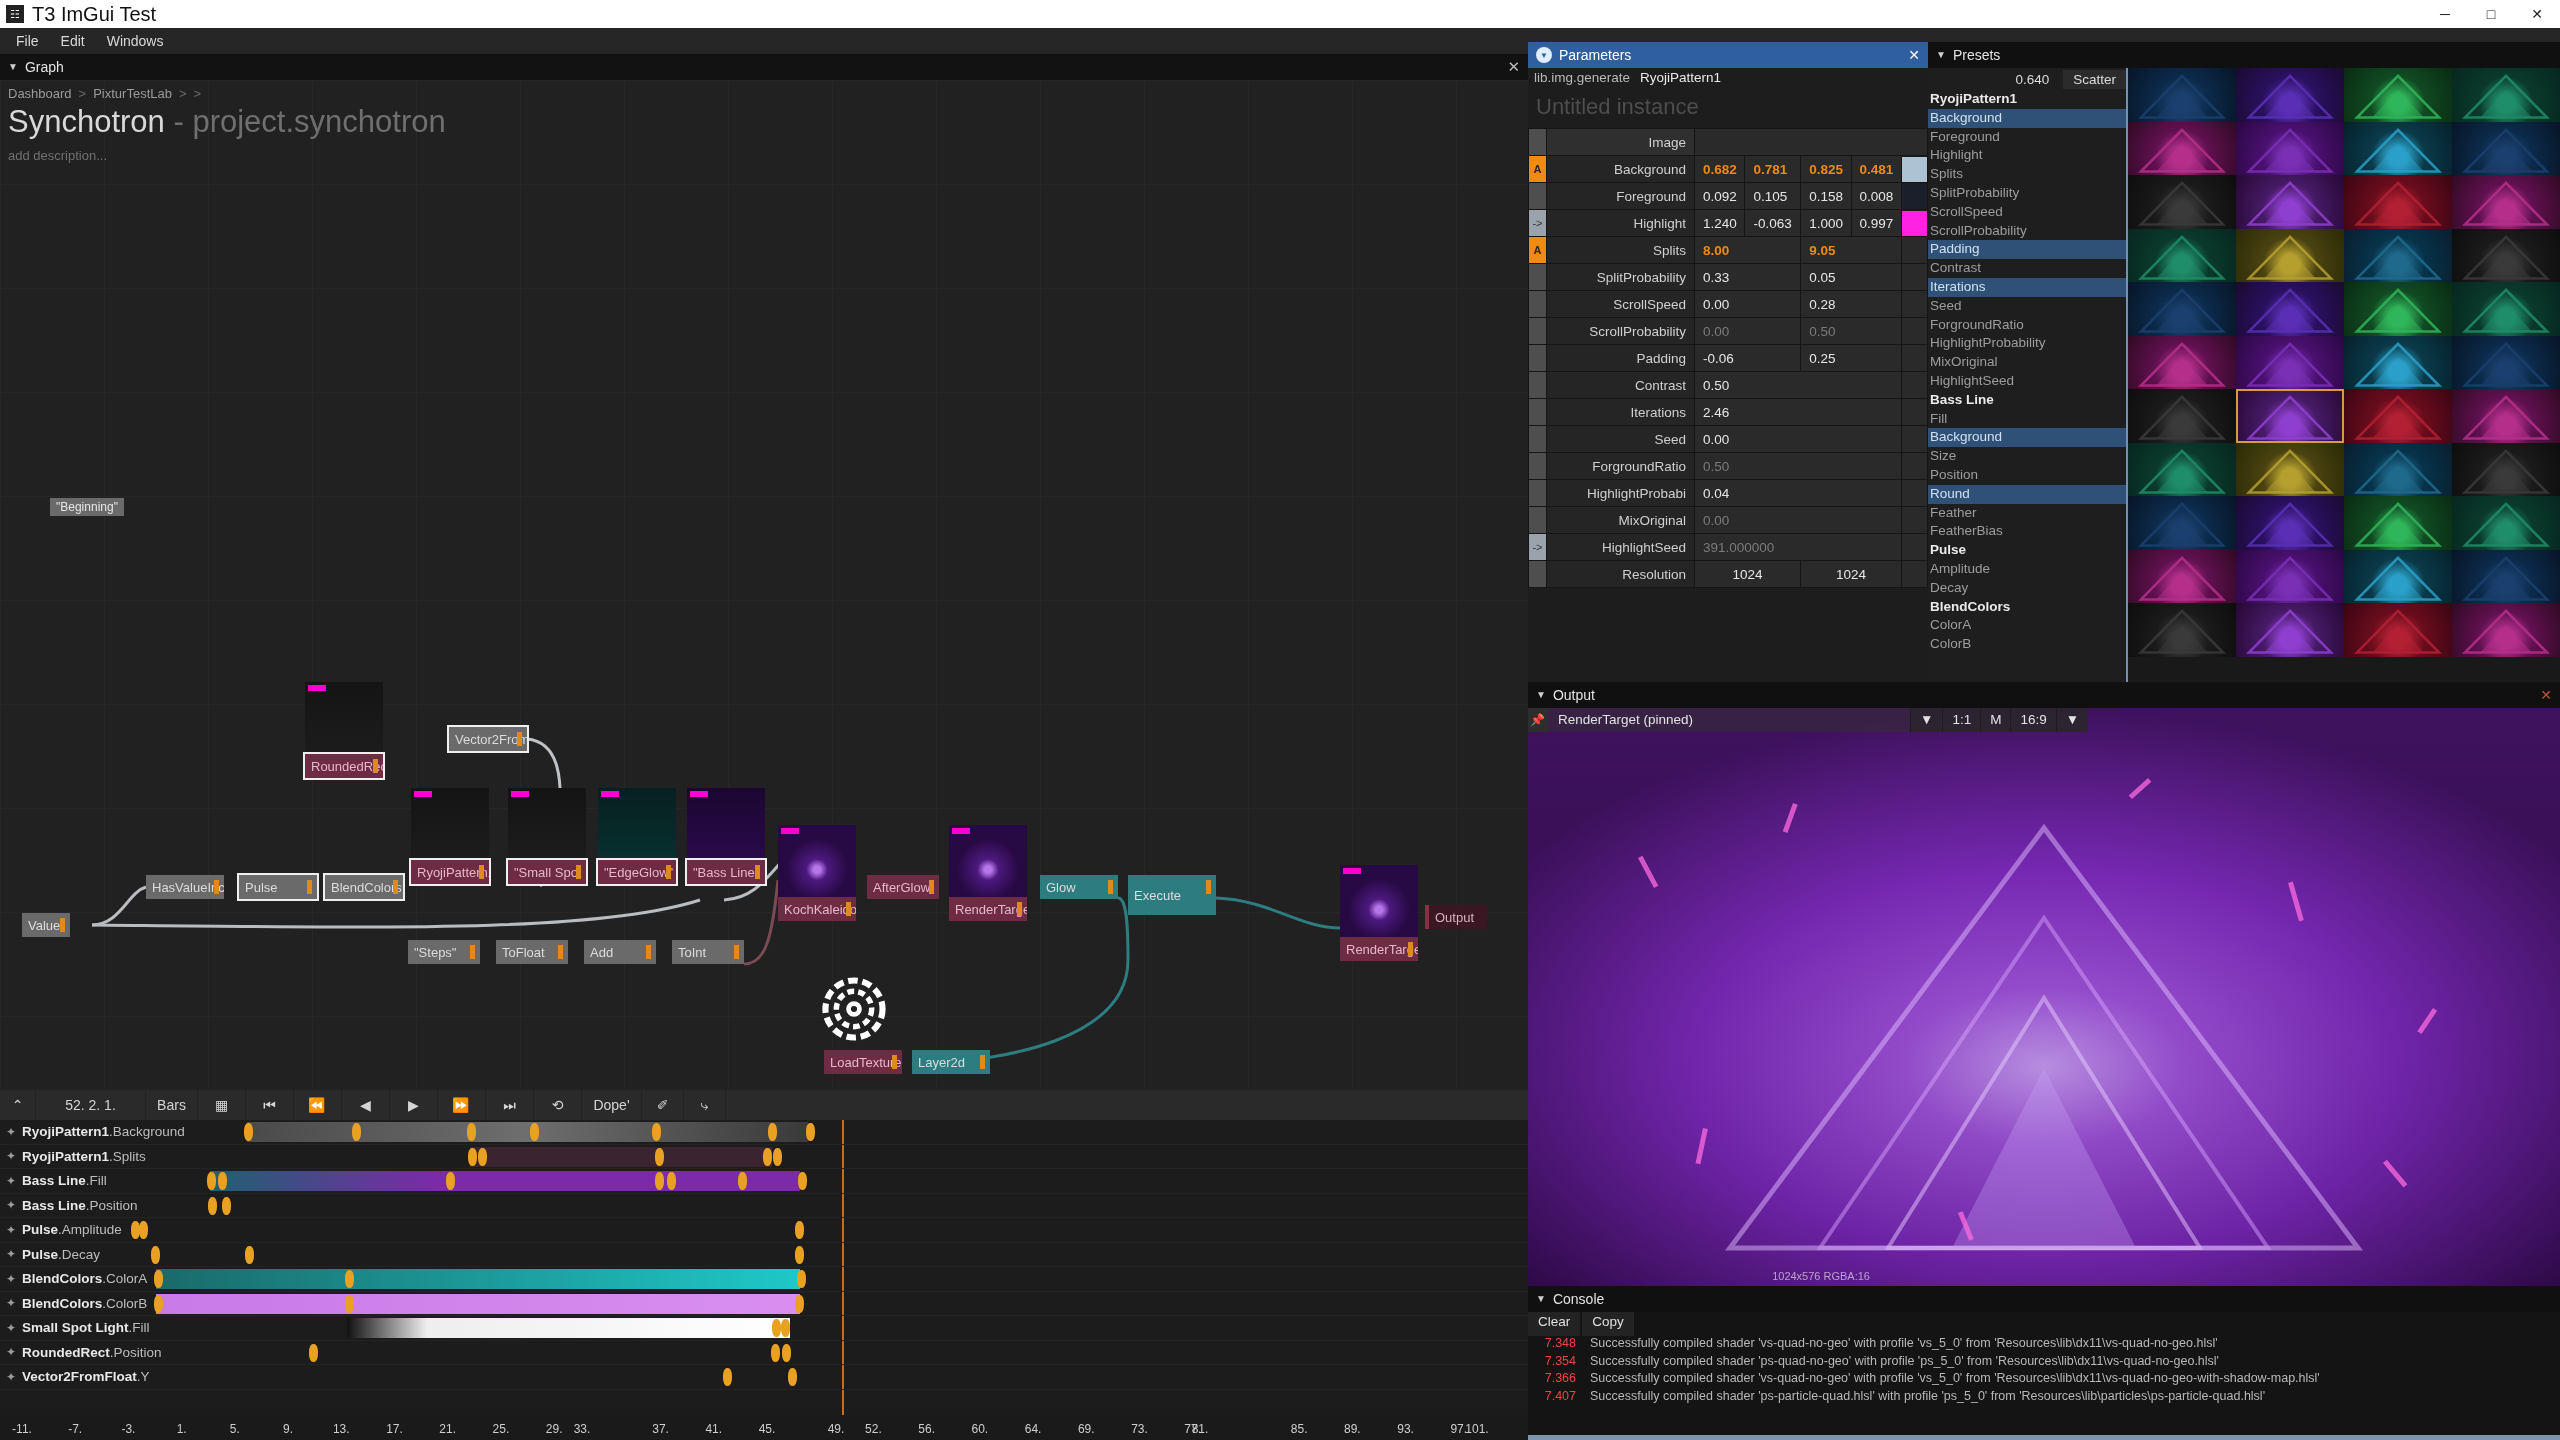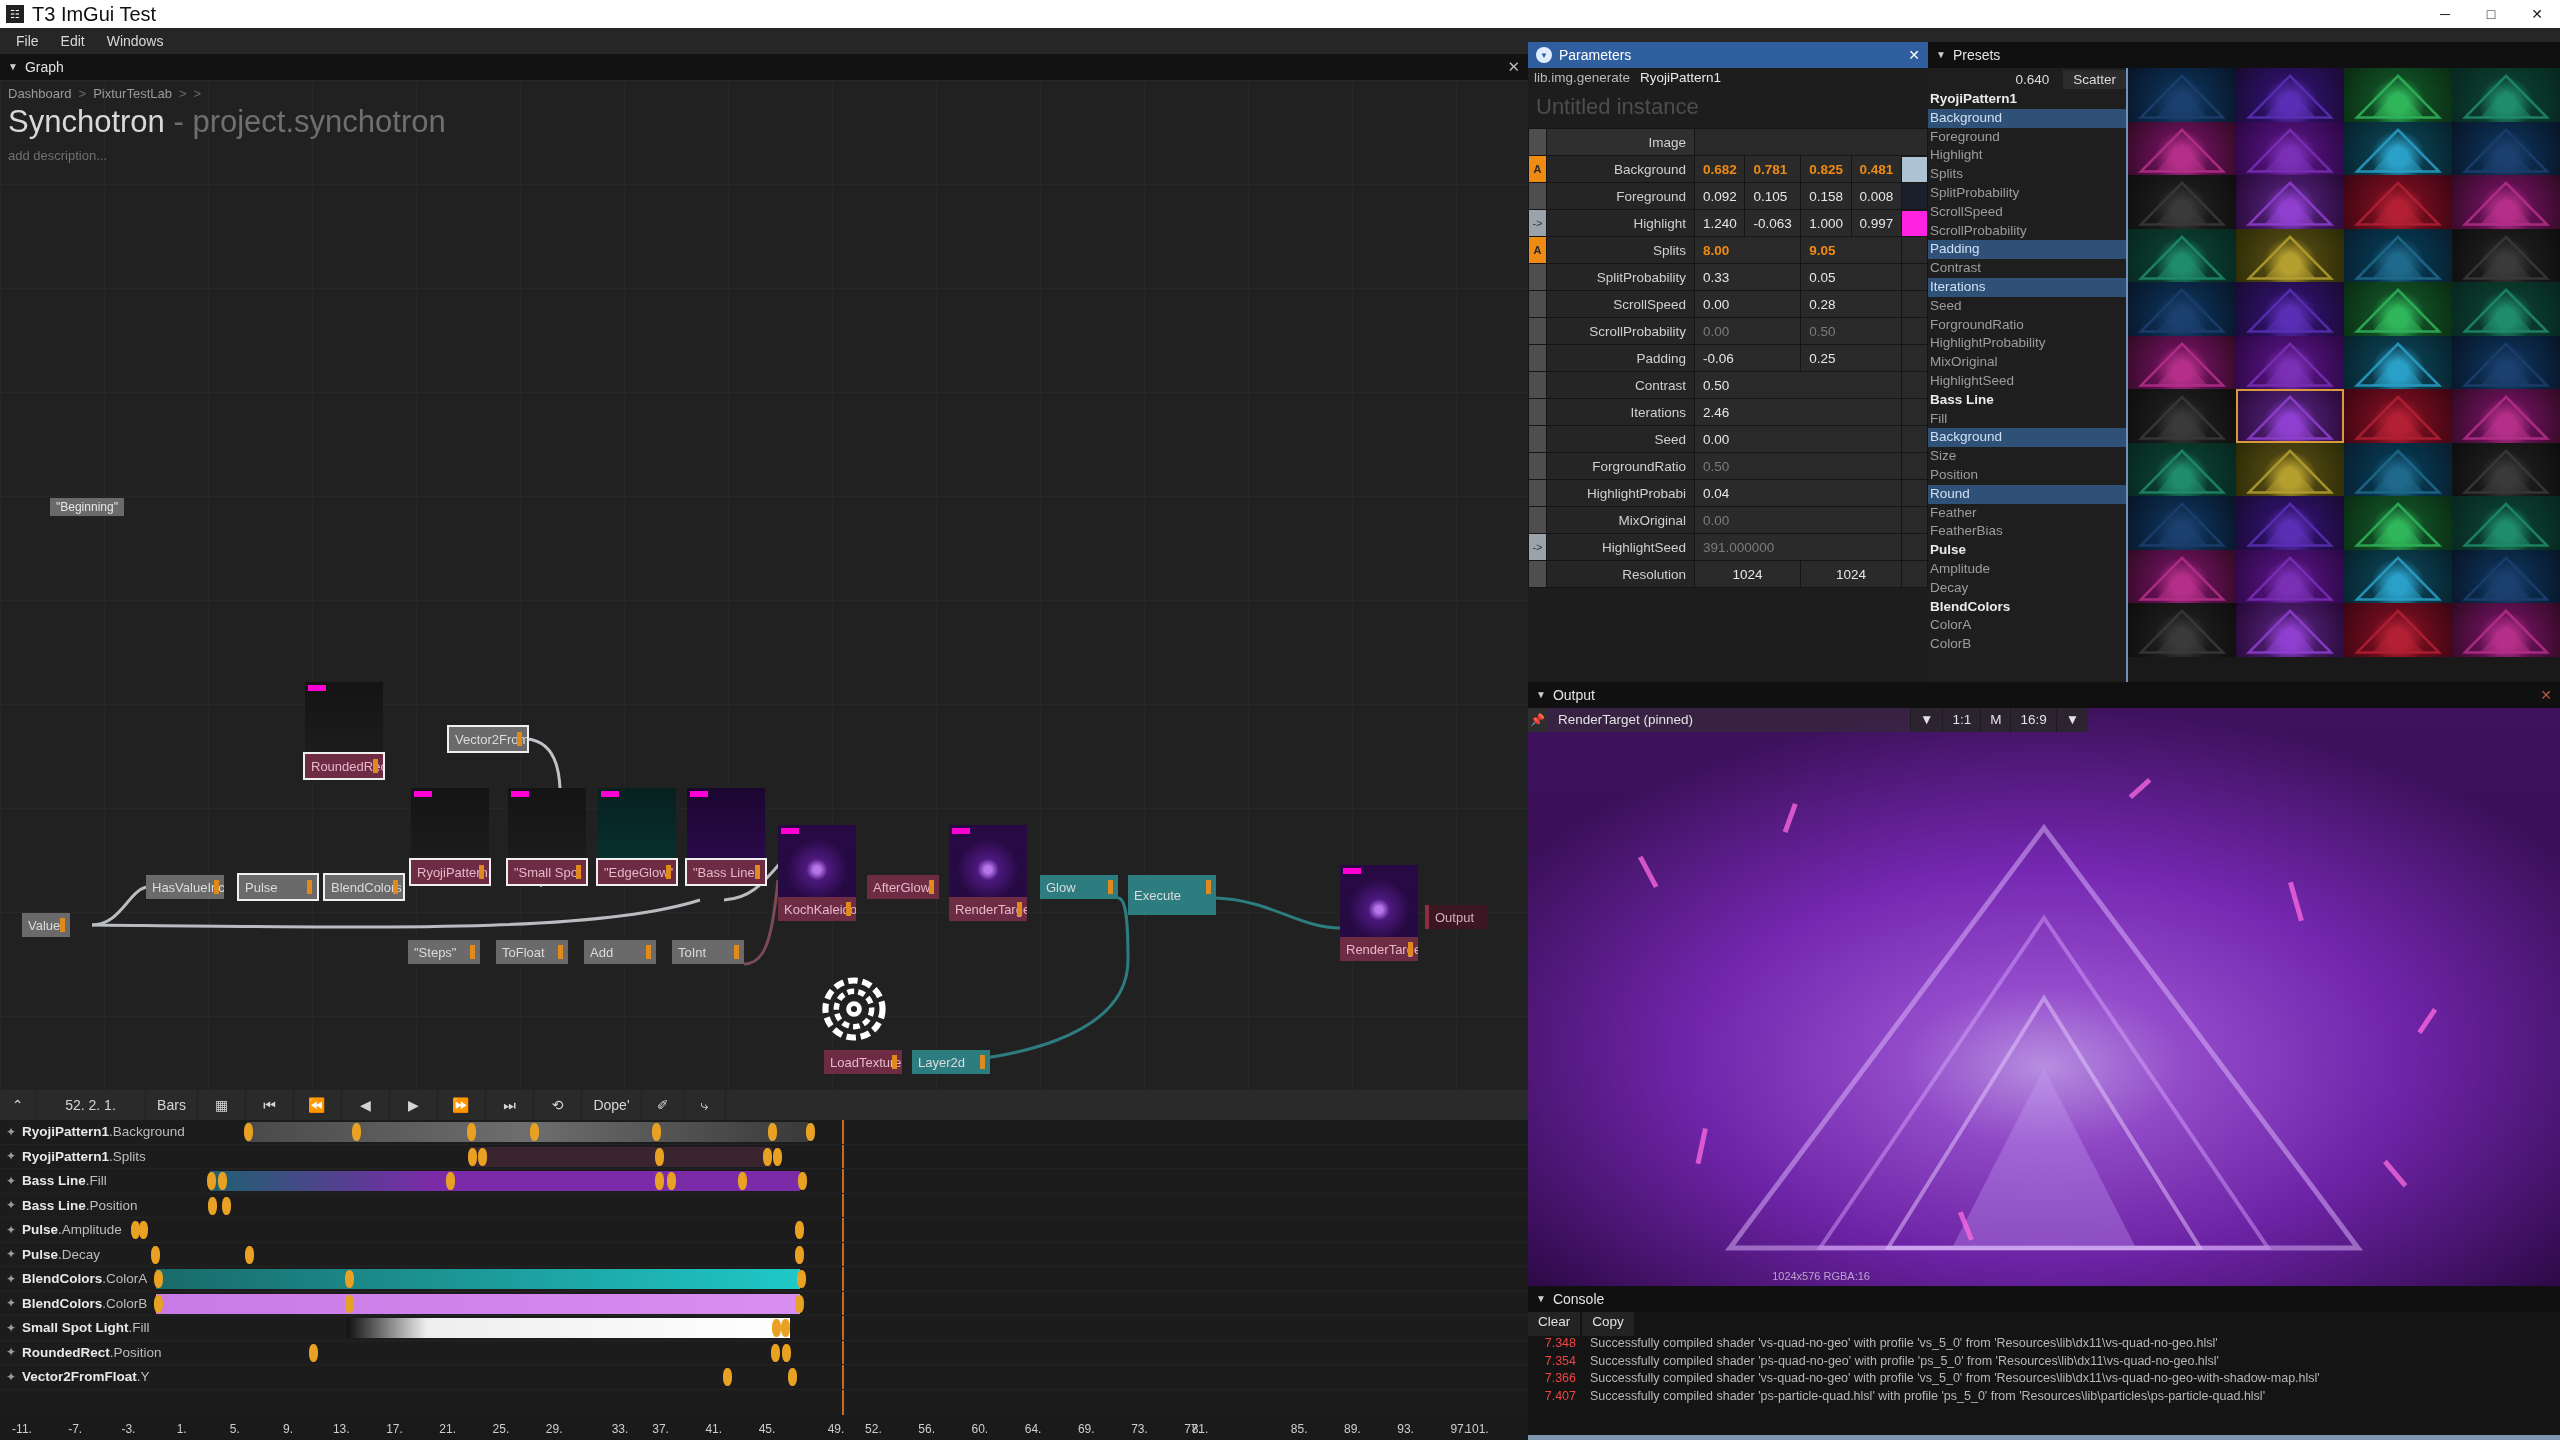--- a/index.html
+++ b/index.html
@@ -510,21 +510,21 @@
         <div class="tick" style="left: 75.2143px;">-7.</div>
         <div class="tick" style="left: 128.429px;">-3.</div>
         <div class="tick" style="left: 181.643px;">1.</div>
         <div class="tick" style="left: 234.857px;">5.</div>
         <div class="tick" style="left: 288.071px;">9.</div>
         <div class="tick" style="left: 341.286px;">13.</div>
         <div class="tick" style="left: 394.5px;">17.</div>
         <div class="tick" style="left: 447.714px;">21.</div>
         <div class="tick" style="left: 500.929px;">25.</div>
         <div class="tick" style="left: 554.143px;">29.</div>
-        <div class="tick" style="left: 620px;">33.</div>
+        <div class="tick" style="left: 582px;">33.</div>
         <div class="tick" style="left: 660.571px;">37.</div>
         <div class="tick" style="left: 713.786px;">41.</div>
         <div class="tick" style="left: 767px;">45.</div>
         <div class="tick" style="left: 836px;">49.</div>
         <div class="tick" style="left: 873.429px;">52.</div>
         <div class="tick" style="left: 926.643px;">56.</div>
         <div class="tick" style="left: 979.857px;">60.</div>
         <div class="tick" style="left: 1033.07px;">64.</div>
         <div class="tick" style="left: 1086.29px;">69.</div>
         <div class="tick" style="left: 1139.5px;">73.</div>

